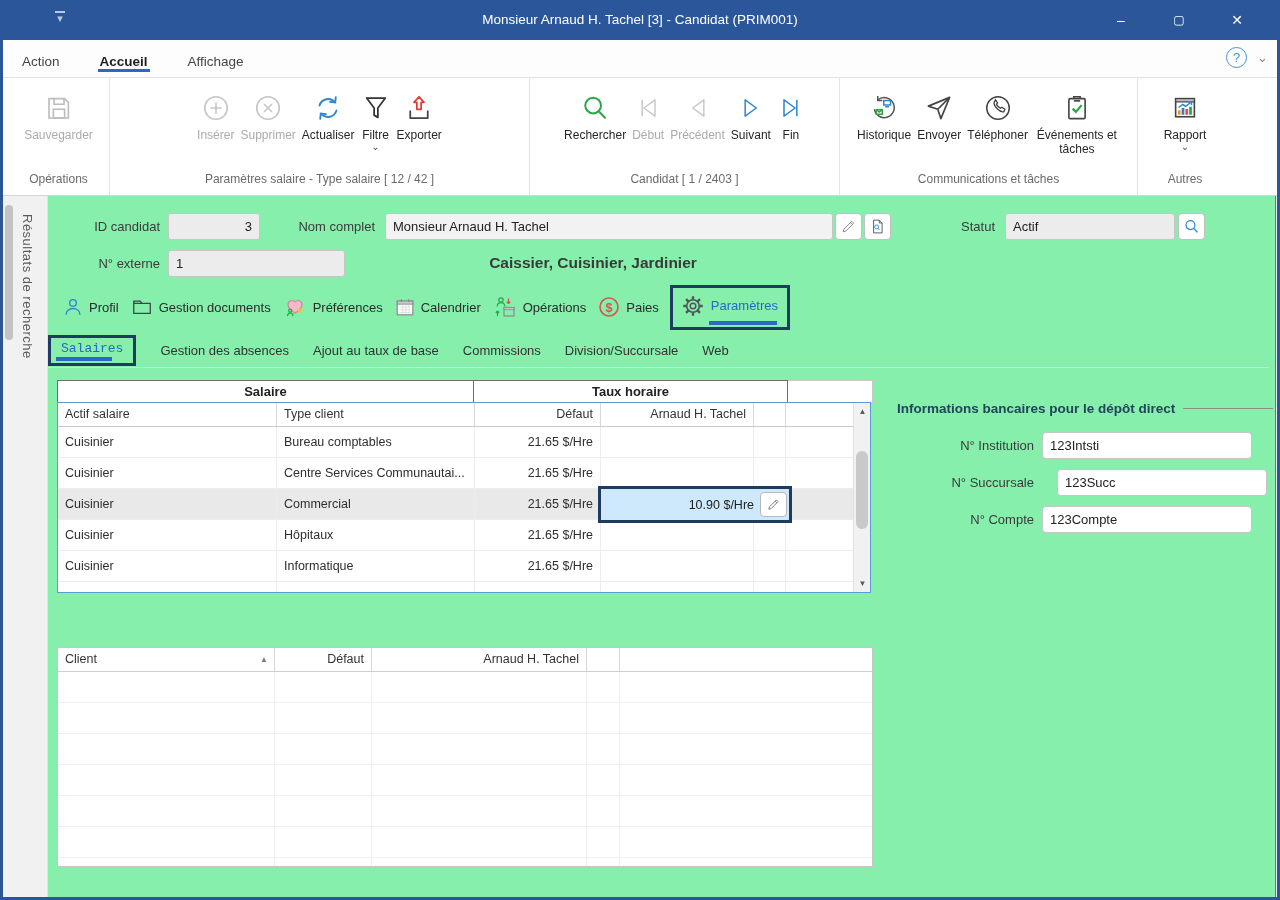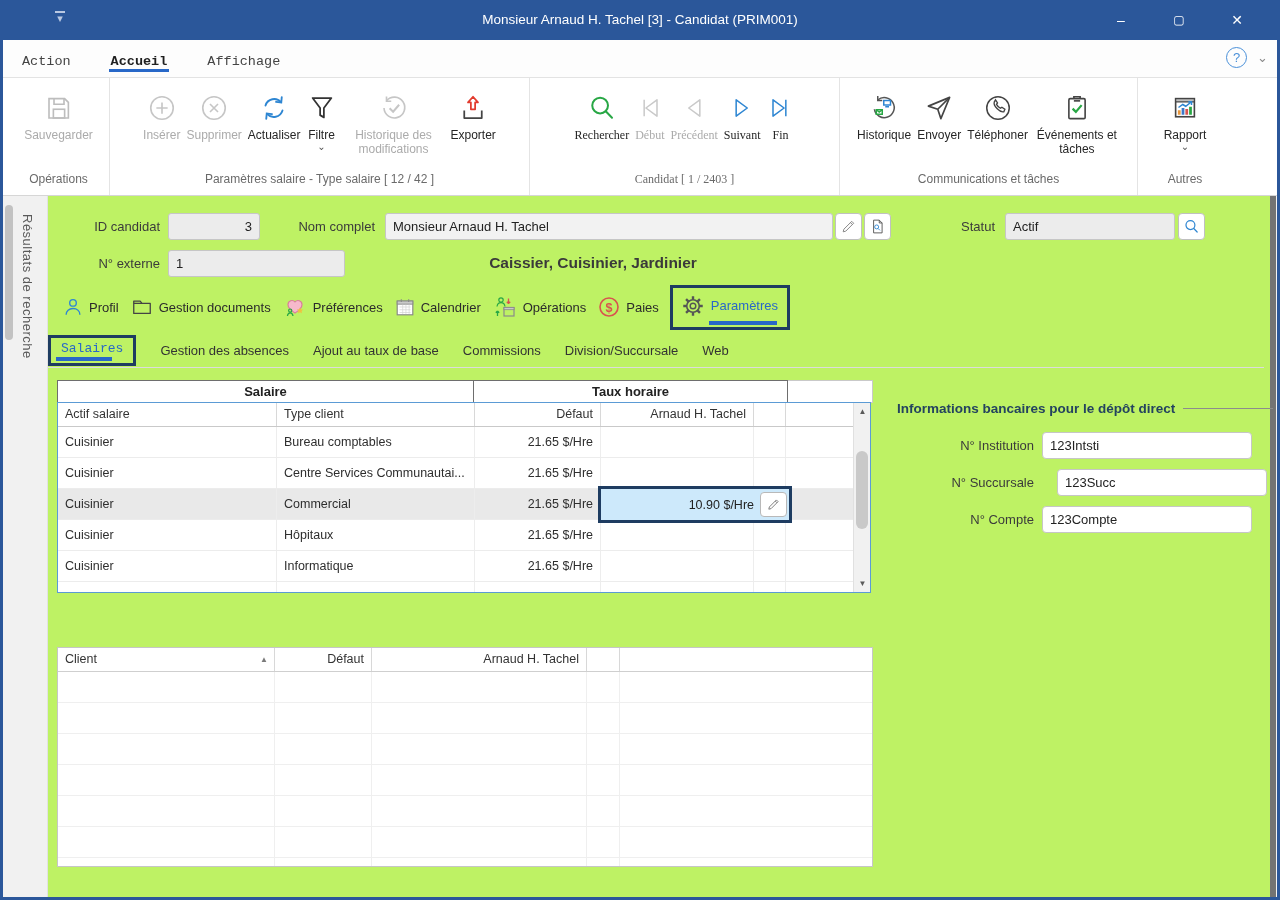--- a/index.html
+++ b/index.html
@@ -12,21 +12,21 @@
   .titlebar .qat { position:absolute; left:55px; top:11px; color:#B9C8E2; font-size:11px; line-height:9px; text-align:center; cursor:pointer; }
   .titlebar .qat .bar { display:block; width:10px; height:2px; background:#B9C8E2; margin:0 auto 1px; }
   .titlebar .title { position:absolute; left:0; right:0; top:0; height:40px; line-height:40px; text-align:center; font-size:13.5px; }
   .win-controls { position:absolute; right:14px; top:0; height:40px; display:flex; }
   .win-btn { width:58px; height:40px; display:flex; align-items:center; justify-content:center; font-size:14px; color:#fff; cursor:pointer; }
   .win-btn.max { font-size:12px; }
 
   
   .menubar { position:absolute; top:40px; left:0; width:1280px; height:38px; background:#FDFDFD; border-bottom:1px solid #E3E3E3; }
   .menu-tabs { position:absolute; left:22px; top:0; height:38px; display:flex; gap:40px; align-items:center; }
-  .menu-tab { font-size:13.5px; color:#444; cursor:pointer; position:relative; height:32px; line-height:38px;font-family:Liberation Mono, monospace; }
+  .menu-tab { font-size:13.5px; color:#444; cursor:pointer; position:relative; height:32px; line-height:38px; }
   .menu-tab.active { color:#1F1F1F; font-weight:bold; }
   .menu-tab.active::after { content:""; position:absolute; left:-2px; right:-2px; bottom:3px; height:3px; background:#2868C8; }
   .menubar-right { position:absolute; right:12px; top:7px; display:flex; align-items:center; gap:10px; }
   .help-circle { width:21px; height:21px; border:1.5px solid #4A90D9; border-radius:50%; color:#4A90D9; font-size:13px; display:flex; align-items:center; justify-content:center; cursor:pointer; }
   .collapse-chev { color:#8a8a8a; font-size:13px; cursor:pointer; }
 
   
   .ribbon { position:absolute; top:78px; left:0; width:1280px; height:118px; background:#FFFFFF; border-bottom:1px solid #D6D6D6; display:flex; padding-left:8px; }
   .rgroup { display:flex; flex-direction:column; border-right:1px solid #E4E4E4; padding:0 2px; }
   .rgroup:last-child { border-right:none; }
@@ -37,21 +37,21 @@
   .rbtn .rlabel { font-size:12px; color:#262626; text-align:center; line-height:14px; white-space:pre-line; }
   .rbtn.disabled .rlabel { color:#ABABAB; }
   .rbtn .drop { color:#555; font-size:10px; line-height:8px; margin-top:1px; }
 
   
   .workspace { position:absolute; top:196px; left:0; right:0; bottom:0; }
   .side-strip { position:absolute; left:3px; top:0; bottom:3px; width:45px; background:#F1F1F1; border-right:1px solid #E2E2E2; }
   .strip-thumb { position:absolute; left:2px; top:9px; width:8px; height:135px; background:#C2C2C2; border-radius:4px; cursor:pointer; }
   .vtext { position:absolute; left:17px; top:18px; writing-mode:vertical-rl; color:#5A5A5A; font-size:13px; letter-spacing:.5px; cursor:pointer; }
 
-  .panel { position:absolute; left:48px; top:0; right:4px; bottom:3px; background:#bef264; border-right:6px solid #737373; }
+  .panel { position:absolute; left:48px; top:0; right:4px; bottom:3px; background:#86efac; border-right:1px solid #737373; }
 
   
   .flabel { position:absolute; font-size:13px; color:#3B3B3B; text-align:right; line-height:27px; }
   .field { position:absolute; height:27px; border:1px solid #C6C6C6; border-radius:3px; background:#ECECEC; font-family:"Liberation Sans",sans-serif; font-size:13px; color:#222; padding:0 7px; outline:none; }
   .field.light { background:#F2F2F2; }
   .field.white { background:#FFFFFF; border-radius:4px; }
   .field.right { text-align:right; }
   .sq-btn { position:absolute; width:27px; height:27px; background:#FFFFFF; border:1px solid #C0C0C0; border-radius:4px; display:flex; align-items:center; justify-content:center; cursor:pointer; }
   .jobs-heading { position:absolute; font-size:15.5px; font-weight:bold; color:#3A3A3A; text-align:center; }
 
@@ -187,44 +187,34 @@
         </div>
         <div class="rbtn">
           <span class="ric">
             <svg width="30" height="30" viewBox="0 0 24 24" fill="none" stroke="#333" stroke-width="1.4" stroke-linejoin="round">
                 <path d="M4.5 4h15l-6 8v7.5l-3-1.8V12z"></path>
               </svg>
           </span>
           <span class="rlabel">Filtre</span>
           <span class="drop">⌄</span>
         </div>
-        <div class="rbtn disabled" style="width:108px;">
-          <span class="ric">
-            <svg width="30" height="30" viewBox="0 0 24 24" fill="none" stroke="#C6C6C6" stroke-width="1.3">
-                <path d="M6 6.2A8.3 8.3 0 1 1 4 12"></path>
-                <path d="M6 2.8v3.8h3.8"></path>
-                <path d="M8.5 12.2l2.8 2.8 4.8-5.6" stroke-width="1.6"></path>
-              </svg>
-          </span>
-          <span class="rlabel">Historique des modifications</span>
-        </div>
         <div class="rbtn">
           <span class="ric">
             <svg width="30" height="30" viewBox="0 0 24 24" fill="none" stroke-linejoin="round">
                 <path d="M12 3l4 4.5h-2.3V13h-3.4V7.5H8z" stroke="#E23B2E" stroke-width="1.4"></path>
                 <path d="M5 14v6h14v-6" stroke="#444" stroke-width="1.4"></path>
               </svg>
           </span>
           <span class="rlabel">Exporter</span>
         </div>
       </div>
       <div class="rgroup-label">Paramètres salaire - Type salaire [ 12 / 42 ]</div>
     </div>
 
-    <div class="rgroup" style="width:310px;font-family:Liberation Serif, serif;">
+    <div class="rgroup" style="width:310px;">
       <div class="rbuttons">
         <div class="rbtn">
           <span class="ric">
             <svg width="30" height="30" viewBox="0 0 24 24" fill="none" stroke="#28A745" stroke-width="1.6" stroke-linecap="round">
                 <circle cx="10.5" cy="10" r="6.3"></circle>
                 <path d="M15.2 14.8L20 19.8"></path>
               </svg>
           </span>
           <span class="rlabel">Rechercher</span>
         </div>

